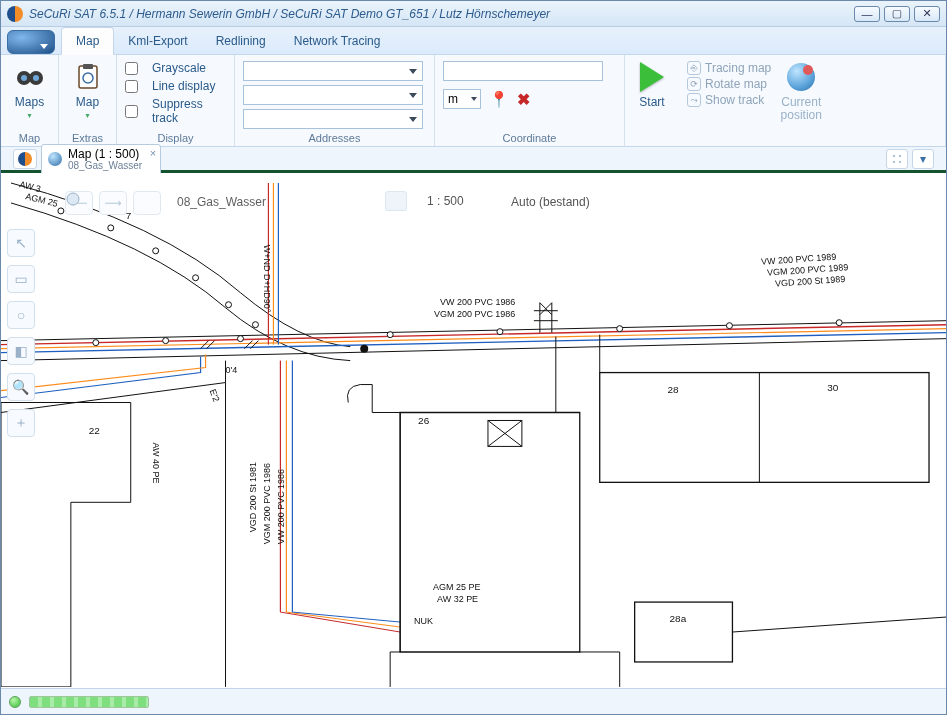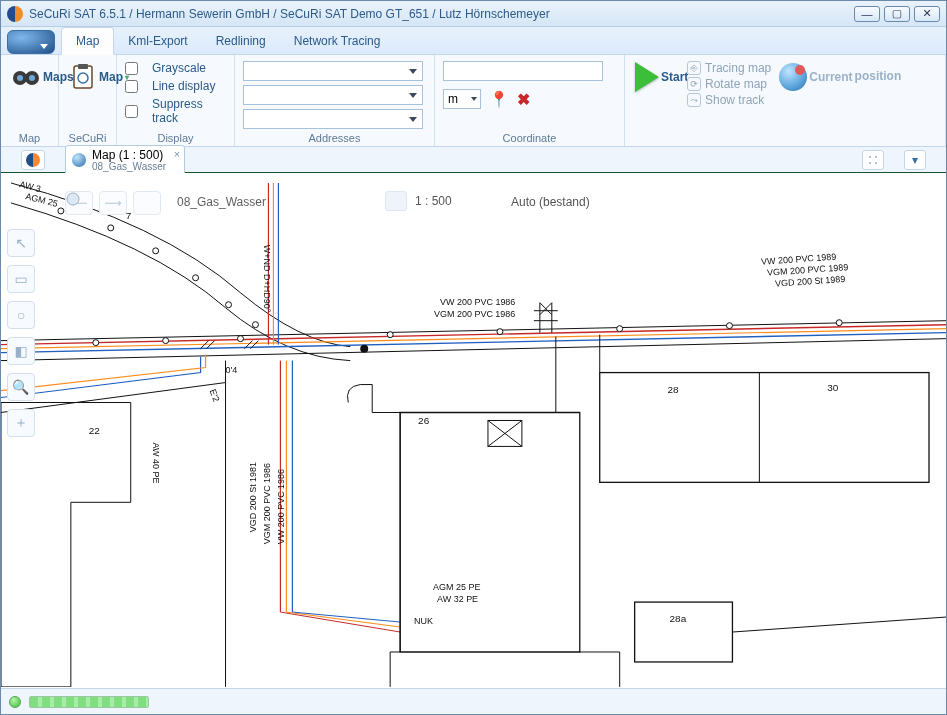--- a/index.html
+++ b/index.html
@@ -1,37 +1,37 @@
 <!DOCTYPE html>
 <html><head>
 <meta charset="utf-8">
 <style>
 * { box-sizing: border-box; margin: 0; padding: 0; font-family: "Segoe UI", Tahoma, sans-serif; font-size: 12px; }
 body { background: #fff; width: 947px; height: 715px; overflow: hidden; border: 1px solid #6b8aab; }
 
 
 .titlebar { height: 26px; background: linear-gradient(#eaf3fb,#d5e6f6); display: flex; align-items: center; padding: 0 6px; border-bottom: 1px solid #b9cde2; }
 .titlebar .app-icon { width: 16px; height: 16px; border-radius: 50%; background: conic-gradient(#f28c28 0 50%, #1f4e8c 50% 100%); margin-right: 6px; }
-.titlebar .title { color: #2b5a8c; flex: 1; }
+.titlebar .title { color: #2b5a8c; flex: 1; font-style: italic; }
 .titlebar .win-btns { display: flex; gap: 4px; }
 .titlebar .win-btn { width: 26px; height: 16px; border: 1px solid #6b8aab; border-radius: 3px; background: linear-gradient(#f7fbff,#d7e8f7); display:flex; align-items:center; justify-content:center; color:#335; font-size:11px; }
 
 
 .ribbon-header { height: 28px; display:flex; align-items:flex-end; background: linear-gradient(#e7f1fb,#dbeafc); border-bottom:1px solid #c3d6ea; }
 .orb { width:48px; height:24px; margin:2px 6px 0 6px; border-radius:6px; background: radial-gradient(ellipse at 30% 30%, #7fb8ec, #1e4f87); border:1px solid #3a6fa5; position:relative; }
 .orb::after { content:""; position:absolute; right:6px; bottom:4px; border-left:4px solid transparent; border-right:4px solid transparent; border-top:5px solid #fff; }
 .tab { padding: 6px 14px 6px 14px; color:#2a5a8a; cursor:default; }
 .tab.active { background:#fdfdfe; border:1px solid #c3d6ea; border-bottom:1px solid #fdfdfe; border-radius:4px 4px 0 0; margin-bottom:-1px; }
 
 .ribbon-body { height: 92px; background:#f6fafe; border-bottom:1px solid #c3d6ea; display:flex; }
 .group { border-right:1px solid #d3e1ef; padding:4px 8px 2px 8px; display:flex; flex-direction:column; }
 .group-label { text-align:center; color:#5e7a99; font-size:11px; margin-top:auto; padding-top:2px; }
 .group-top { display:flex; align-items:flex-start; gap:6px; flex:1; }
 
-.bigbtn { width:48px; display:flex; align-items:center; gap:2px; padding:2px; color:#2a5a8a;font-weight:bold; }
+.bigbtn { width:48px; display:flex; flex-direction:column; align-items:center; gap:2px; padding:2px; color:#2a5a8a; }
 .bigbtn .ico { width:32px; height:32px; display:flex; align-items:center; justify-content:center; }
 .bigbtn .caret { font-size:8px; color:#4a6; }
 .smallstack { display:flex; flex-direction:column; gap:4px; }
 .chkrow { display:flex; align-items:center; gap:14px; color:#2a5a8a; }
 .chkrow input { width:13px; height:13px; }
 .combo { width:180px; height:20px; border:1px solid #a9c2dc; background:#fff; position:relative; }
 .combo::after { content:""; position:absolute; right:5px; top:7px; border-left:4px solid transparent; border-right:4px solid transparent; border-top:5px solid #3a4a5a; }
 .coord-input { width:160px; height:20px; border:1px solid #a9c2dc; background:#fff; }
 .unit-combo { width:38px; height:20px; border:1px solid #a9c2dc; background:#fff; display:flex; align-items:center; padding:0 4px; position:relative; }
 .unit-combo::after { content:""; position:absolute; right:3px; top:7px; border-left:3px solid transparent; border-right:3px solid transparent; border-top:4px solid #3a4a5a; }
@@ -39,37 +39,37 @@
 .ico-x { color:#c62828; font-size:16px; font-weight:bold; }
 .gps-links { display:flex; flex-direction:column; gap:2px; }
 .gps-links .row { display:flex; align-items:center; gap:4px; color:#8fa4ba; }
 .gps-links .row .dot { width:14px; height:14px; border:1px solid #b5c8db; border-radius:3px; display:flex; align-items:center; justify-content:center; font-size:9px; }
 
 .play-ico { width:0; height:0; border-top:15px solid transparent; border-bottom:15px solid transparent; border-left:24px solid #3bbf3b; filter: drop-shadow(0 1px 1px rgba(0,0,0,.3)); }
 .globe { width:28px; height:28px; border-radius:50%; background: radial-gradient(circle at 35% 30%, #bfe5ff, #5aa3da 60%, #2c6ca5); position:relative; }
 .globe::after { content:""; position:absolute; top:2px; right:2px; width:10px; height:10px; border-radius:50%; background:#e05a5a; }
 
 
-.doctabs { height:26px; background:#eef5fc; border-bottom:1px solid #14532d; display:flex; align-items:center; padding:0 20px; gap:20px; }
+.doctabs { height:26px; background:#eef5fc; border-bottom:3px solid #14532d; display:flex; align-items:center; padding:0 12px; gap:4px; }
 .docchip { width:24px; height:20px; border:1px solid #c4d6e8; border-radius:3px; display:flex; align-items:center; justify-content:center; background:#fff; }
 .doc-tab { background:#fff; border:1px solid #b7cbe0; border-radius:3px 3px 0 0; padding:2px 18px 2px 6px; display:flex; align-items:center; gap:6px; position:relative; }
 .doc-tab .close { position:absolute; right:4px; top:2px; color:#7a94b0; font-size:11px; }
 .doc-tab .sub { font-size:10px; color:#6a7f96; display:block; line-height:1; }
 .doc-spacer { flex:1; }
 .doc-handle { width:22px; height:20px; border:1px solid #c4d6e8; background:#fff; border-radius:3px; display:flex; align-items:center; justify-content:center; }
 
 
 .map-area { position:relative; height: 515px; background:#fff; overflow:hidden; }
 .map-area svg { position:absolute; inset:0; }
 .side-tools { position:absolute; left:6px; top:56px; display:flex; flex-direction:column; gap:8px; }
 .side-tools .tbtn { width:28px; height:28px; border:1px solid #d2dfec; border-radius:4px; background:#f7fbff; display:flex; align-items:center; justify-content:center; color:#9ab1c8; font-size:14px; }
 .nav-arrows { position:absolute; left:64px; top:18px; display:flex; align-items:center; gap:6px; }
 .nav-arrows .nbtn { width:28px; height:24px; border:1px solid #e0e9f2; border-radius:4px; background:#fafcff; color:#b8c9da; display:flex; align-items:center; justify-content:center; }
 .layer-label { position:absolute; left:176px; top:22px; color:#606060; }
-.scale-btn { position:absolute; left:384px; top:18px; display:flex; align-items:center; gap:8px; color:#555; }
+.scale-btn { position:absolute; left:384px; top:18px; display:flex; align-items:center; gap:20px; color:#555; }
 .scale-btn .foot { width:22px; height:20px; background:#eef4fa; border:1px solid #dce7f2; border-radius:3px; }
 .auto-label { position:absolute; left:510px; top:22px; color:#555; }
 
 
 .statusbar { height:26px; background:#eef5fc; border-top:1px solid #c3d6ea; display:flex; align-items:center; padding:0 8px; gap:8px; }
 .led { width:12px; height:12px; border-radius:50%; background: radial-gradient(circle at 35% 30%, #b6f5a6, #3bbf3b); border:1px solid #5aa05a; }
 .progress { width:120px; height:12px; border:1px solid #9fc59f; background: repeating-linear-gradient(90deg,#7fdf7f 0 8px,#a9eca9 8px 12px); border-radius:2px; }
 
 .maptxt { font-size:10px; fill:#111; }
 .maptxt.small { font-size:9px; }
@@ -122,21 +122,21 @@
           <svg width="28" height="30">
               <rect x="5" y="4" width="18" height="22" rx="2" fill="#fff" stroke="#6a4a2a" stroke-width="1.5"></rect>
               <rect x="9" y="2" width="10" height="5" rx="1" fill="#555"></rect>
               <circle cx="14" cy="16" r="5" fill="none" stroke="#3a6fa5" stroke-width="1.5"></circle>
             </svg>
         </div>
         <span>Map</span>
         <span class="caret">▾</span>
       </div>
     </div>
-    <div class="group-label">SeCuRi</div>
+    <div class="group-label">Extras</div>
   </div>
 
   <div class="group" style="width:118px">
     <div class="group-top">
       <div class="smallstack" style="padding-top:2px">
         <label class="chkrow">
             <input type="checkbox" style="">
             <span>Grayscale</span>
           </label>
         <label class="chkrow">

